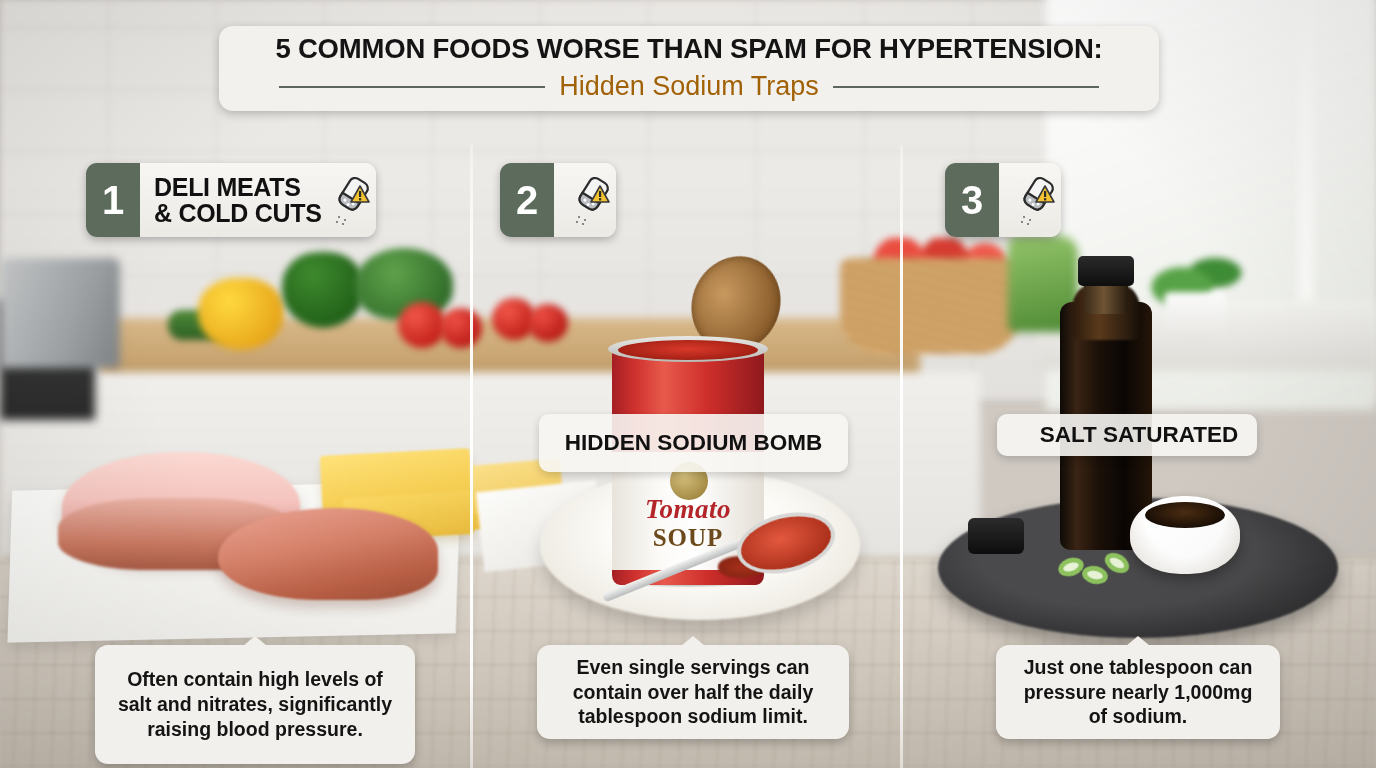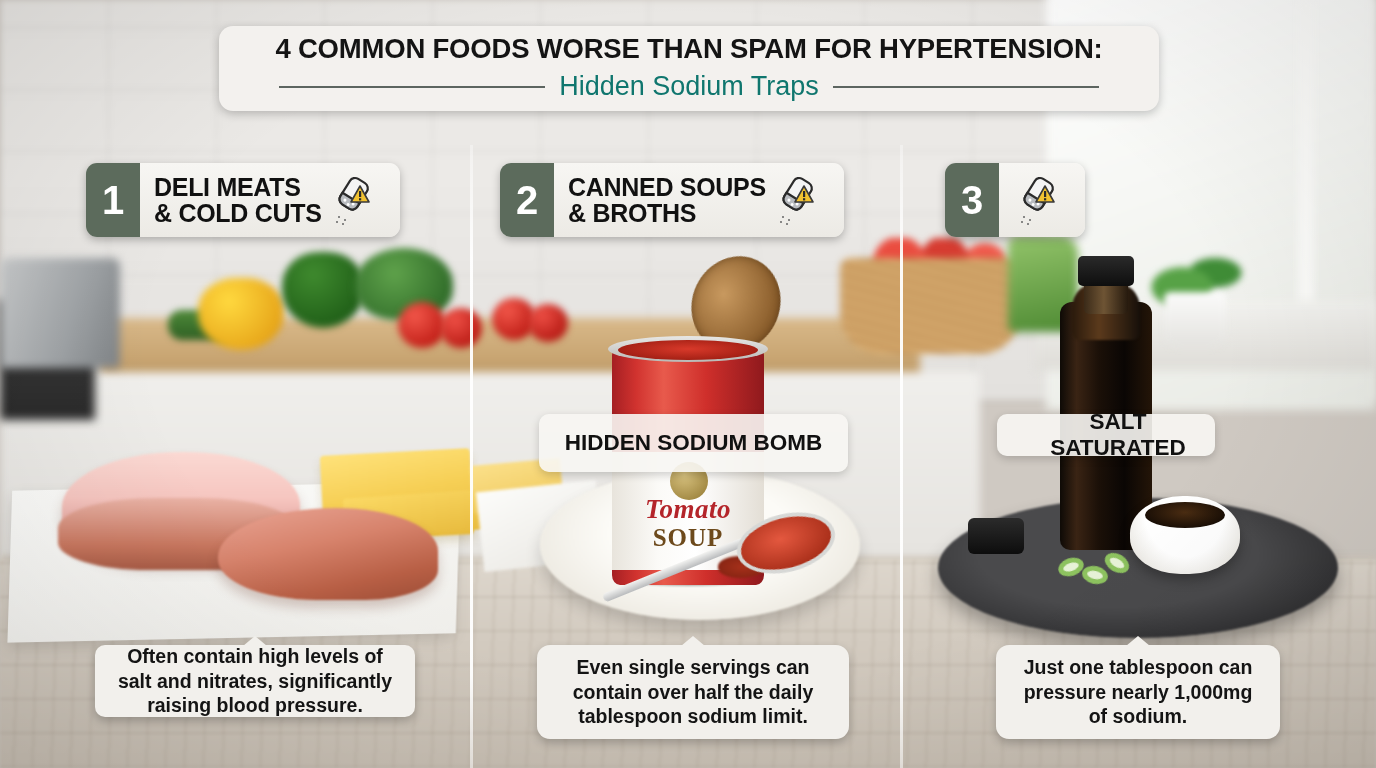--- a/index.html
+++ b/index.html
@@ -288,73 +288,73 @@
   }
   .title-main {
     font-size: 27.5px; font-weight: 700; color: #141414;
     letter-spacing: -0.2px; white-space: nowrap; line-height: 1;
     transform: scaleX(1.0);
   }
   .title-sub-row {
     display: flex; align-items: center; gap: 14px; margin-top: 9px; width: 820px;
   }
   .title-rule { flex: 1; height: 2px; background: #5c6560; }
-  .title-sub { font-size: 27px; font-weight: 400; color: #0f766e; white-space: nowrap; }
+  .title-sub { font-size: 27px; font-weight: 400; color: #a16207; white-space: nowrap; }
 
   
   .col-head {
     position: absolute; display: flex; align-items: stretch; height: 74px;
     border-radius: 11px; overflow: hidden;
     box-shadow: 0 3px 9px rgba(0,0,0,.26);
   }
   .ch1 { left: 86px; top: 163px; }
   .ch2 { left: 500px; top: 163px; }
   .ch3 { left: 945px; top: 163px; }
   .col-badge {
     width: 54px; background: #5c6b5c; color: #ffffff;
     display: flex; align-items: center; justify-content: center;
     font-size: 40px; font-weight: 700; flex: none;
   }
   .col-plate {
     background: linear-gradient(180deg,#f7f6f3,#eceae5);
-    display: flex; align-items: center; padding: 0 26px 0 14px; gap: 6px;
+    display: flex; align-items: center; padding: 0 2px 0 14px; gap: 6px;
   }
   .col-title {
     font-size: 25px; font-weight: 700; color: #111; line-height: 1.04;
     white-space: pre-line; letter-spacing: -0.3px;
   }
   .salt-icon { width: 46px; height: 52px; flex: none; }
 
   
   .mid-banner {
     position: absolute; border-radius: 10px;
     background: rgba(247,246,243,.90);
     box-shadow: 0 3px 8px rgba(0,0,0,.18);
     display: flex; align-items: center; justify-content: center;
     text-align: center;
     font-weight: 700; color: #111;
   }
   .mb1 { left: 105px; top: 382px; width: 300px; height: 62px; font-size: 22.5px; line-height: 1.14; white-space: pre-line; }
   .mb2 { left: 539px; top: 414px; width: 309px; height: 58px; font-size: 22.5px; }
-  .mb3 { left: 997px; top: 414px; width: 218px; height: 42px; font-size: 22.5px; padding-left: 24px; }
+  .mb3 { left: 997px; top: 414px; width: 260px; height: 42px; font-size: 22.5px; padding-left: 24px; }
 
   
   .caption {
     position: absolute; border-radius: 13px;
     background: #f2f0ec; box-shadow: 0 4px 10px rgba(0,0,0,.22);
     display: flex; align-items: center; justify-content: center;
     padding: 10px 16px; text-align: center;
     font-size: 19.5px; font-weight: 700; color: #141414; line-height: 1.28;
   }
   .caption::before {
     content: ""; position: absolute; top: -9px; left: 50%; margin-left: -12px;
     width: 0; height: 0; border-left: 12px solid transparent;
     border-right: 12px solid transparent; border-bottom: 10px solid #f2f0ec;
   }
-  .cap1 { left: 95px; top: 645px; width: 320px; height: 72px; border-radius: 10px; }
+  .cap1 { left: 95px; top: 645px; width: 320px; height: 119px; }
   .cap2 { left: 537px; top: 645px; width: 312px; height: 94px; }
   .cap3 { left: 996px; top: 645px; width: 284px; height: 94px; }
 
   
   .vignette {
     position: absolute; inset: 0; pointer-events: none;
     background: radial-gradient(ellipse at 50% 45%, rgba(0,0,0,0) 55%, rgba(0,0,0,.10) 100%);
   }
 </style>
 </head>
@@ -424,21 +424,21 @@
     <div class="soy-bowl"></div>
     <div class="soy-liquid"></div>
   </div>
 
   <div class="vignette"></div>
 
   <div class="divider div1"></div>
   <div class="divider div2"></div>
 
   <div class="title-bar">
-    <div class="title-main">4 COMMON FOODS WORSE THAN SPAM FOR HYPERTENSION:</div>
+    <div class="title-main">5 COMMON FOODS WORSE THAN SPAM FOR HYPERTENSION:</div>
     <div class="title-sub-row">
       <span class="title-rule"></span>
       <span class="title-sub">Hidden Sodium Traps</span>
       <span class="title-rule"></span>
     </div>
   </div>
 
   <div class="col-head ch1">
     <div class="col-badge">1</div>
     <div class="col-plate">
@@ -461,22 +461,20 @@
         <circle cx="17" cy="46" r="1.1" fill="#6f6f6f"></circle>
         <circle cx="9" cy="48" r="1.1" fill="#6f6f6f"></circle>
         <circle cx="15" cy="50" r="1.1" fill="#6f6f6f"></circle>
       </svg>
     </div>
   </div>
 
   <div class="col-head ch2">
     <div class="col-badge">2</div>
     <div class="col-plate">
-      <div class="col-title">CANNED SOUPS
-&amp; BROTHS</div>
       <svg class="salt-icon" viewBox="0 0 46 52">
         <g transform="rotate(32 23 24)">
           <rect x="13" y="4" width="20" height="30" rx="6" fill="#f4f4f4" stroke="#2b2b2b" stroke-width="2.2"></rect>
           <path d="M13 24h20v4a6 6 0 0 1-6 6h-8a6 6 0 0 1-6-6z" fill="#b9bcc0" stroke="#2b2b2b" stroke-width="2.2"></path>
           <circle cx="19" cy="29" r="1.5" fill="#ffffff"></circle>
           <circle cx="24" cy="31" r="1.5" fill="#ffffff"></circle>
           <circle cx="28" cy="28" r="1.5" fill="#ffffff"></circle>
         </g>
         <g transform="translate(23,12)">
           <path d="M9 0 L18 16 L0 16 Z" fill="#f2c230" stroke="#3a3a3a" stroke-width="1.6" stroke-linejoin="round"></path>

